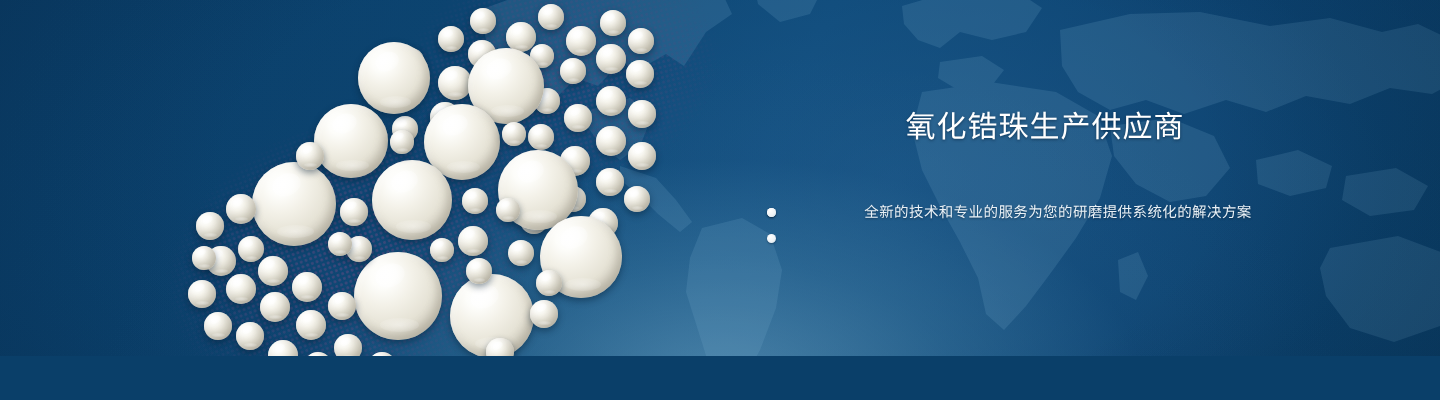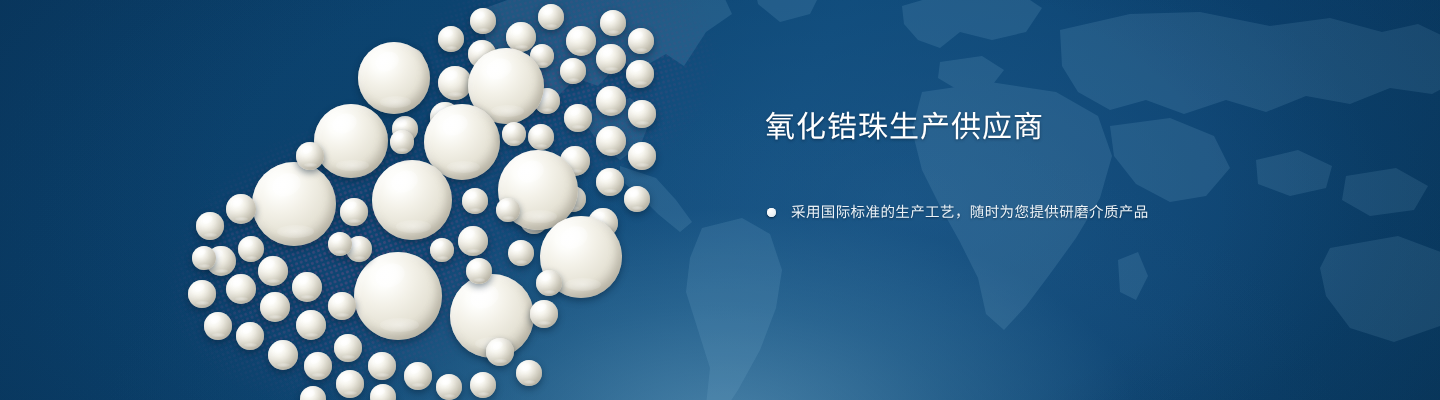--- a/index.html
+++ b/index.html
@@ -2,24 +2,25 @@
 <html lang="zh-CN"><head>
 <meta charset="utf-8">
 <title>Banner</title>
 <style>
   html,body{margin:0;padding:0;background:#0a3f69;}
   *{box-sizing:border-box;}
 
   .banner{
     position:relative;
     width:1440px;
-    height:400px;
+    height:356px;
     overflow:hidden;
     font-family:"DejaVu Sans","Liberation Sans",sans-serif;
     background:#0a3f69;
+    text-align:center;
   }
 
   
   .bg-base{
     position:absolute; inset:0;
     background:
       radial-gradient(ellipse 620px 330px at 50% 108%, rgba(120,175,205,0.55) 0%, rgba(90,150,185,0.30) 38%, rgba(40,95,140,0.10) 68%, rgba(10,63,105,0) 100%),
       radial-gradient(ellipse 900px 520px at 62% 50%, rgba(36,96,145,0.55) 0%, rgba(15,70,112,0.25) 55%, rgba(10,63,105,0) 100%),
       linear-gradient(115deg, #0a3c66 0%, #0b4370 28%, #0d4a7b 52%, #0b4170 78%, #093a61 100%);
   }
@@ -269,18 +270,21 @@
 
   <div class="copy">
     <h1 class="headline">氧化锆珠生产供应商</h1>
 
     <ul class="bullets">
       <li class="bullet">
         <span class="dot"></span>
       </li>
       <li class="bullet">
         <span class="dot"></span>
-        <span>采用国际标准的生产工艺，随时为您提供研磨介质产品</span>
+        <span>全新的技术和专业的服务为您的研磨提供系统化的解决方案</span>
+      </li>
+      <li class="bullet">
+        <span class="dot"></span>
       </li>
     </ul>
   </div>
 
 </div>
 
 </body></html>

